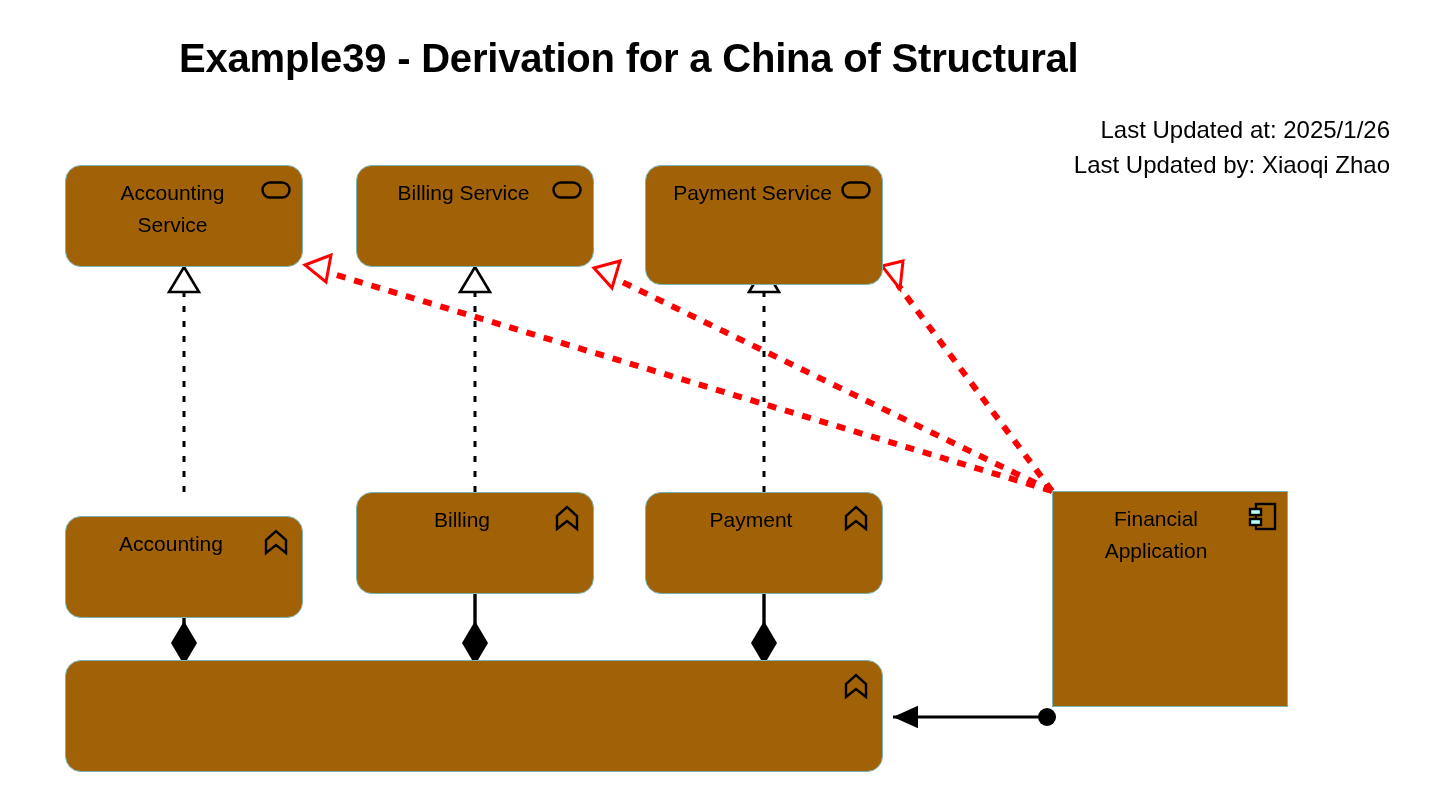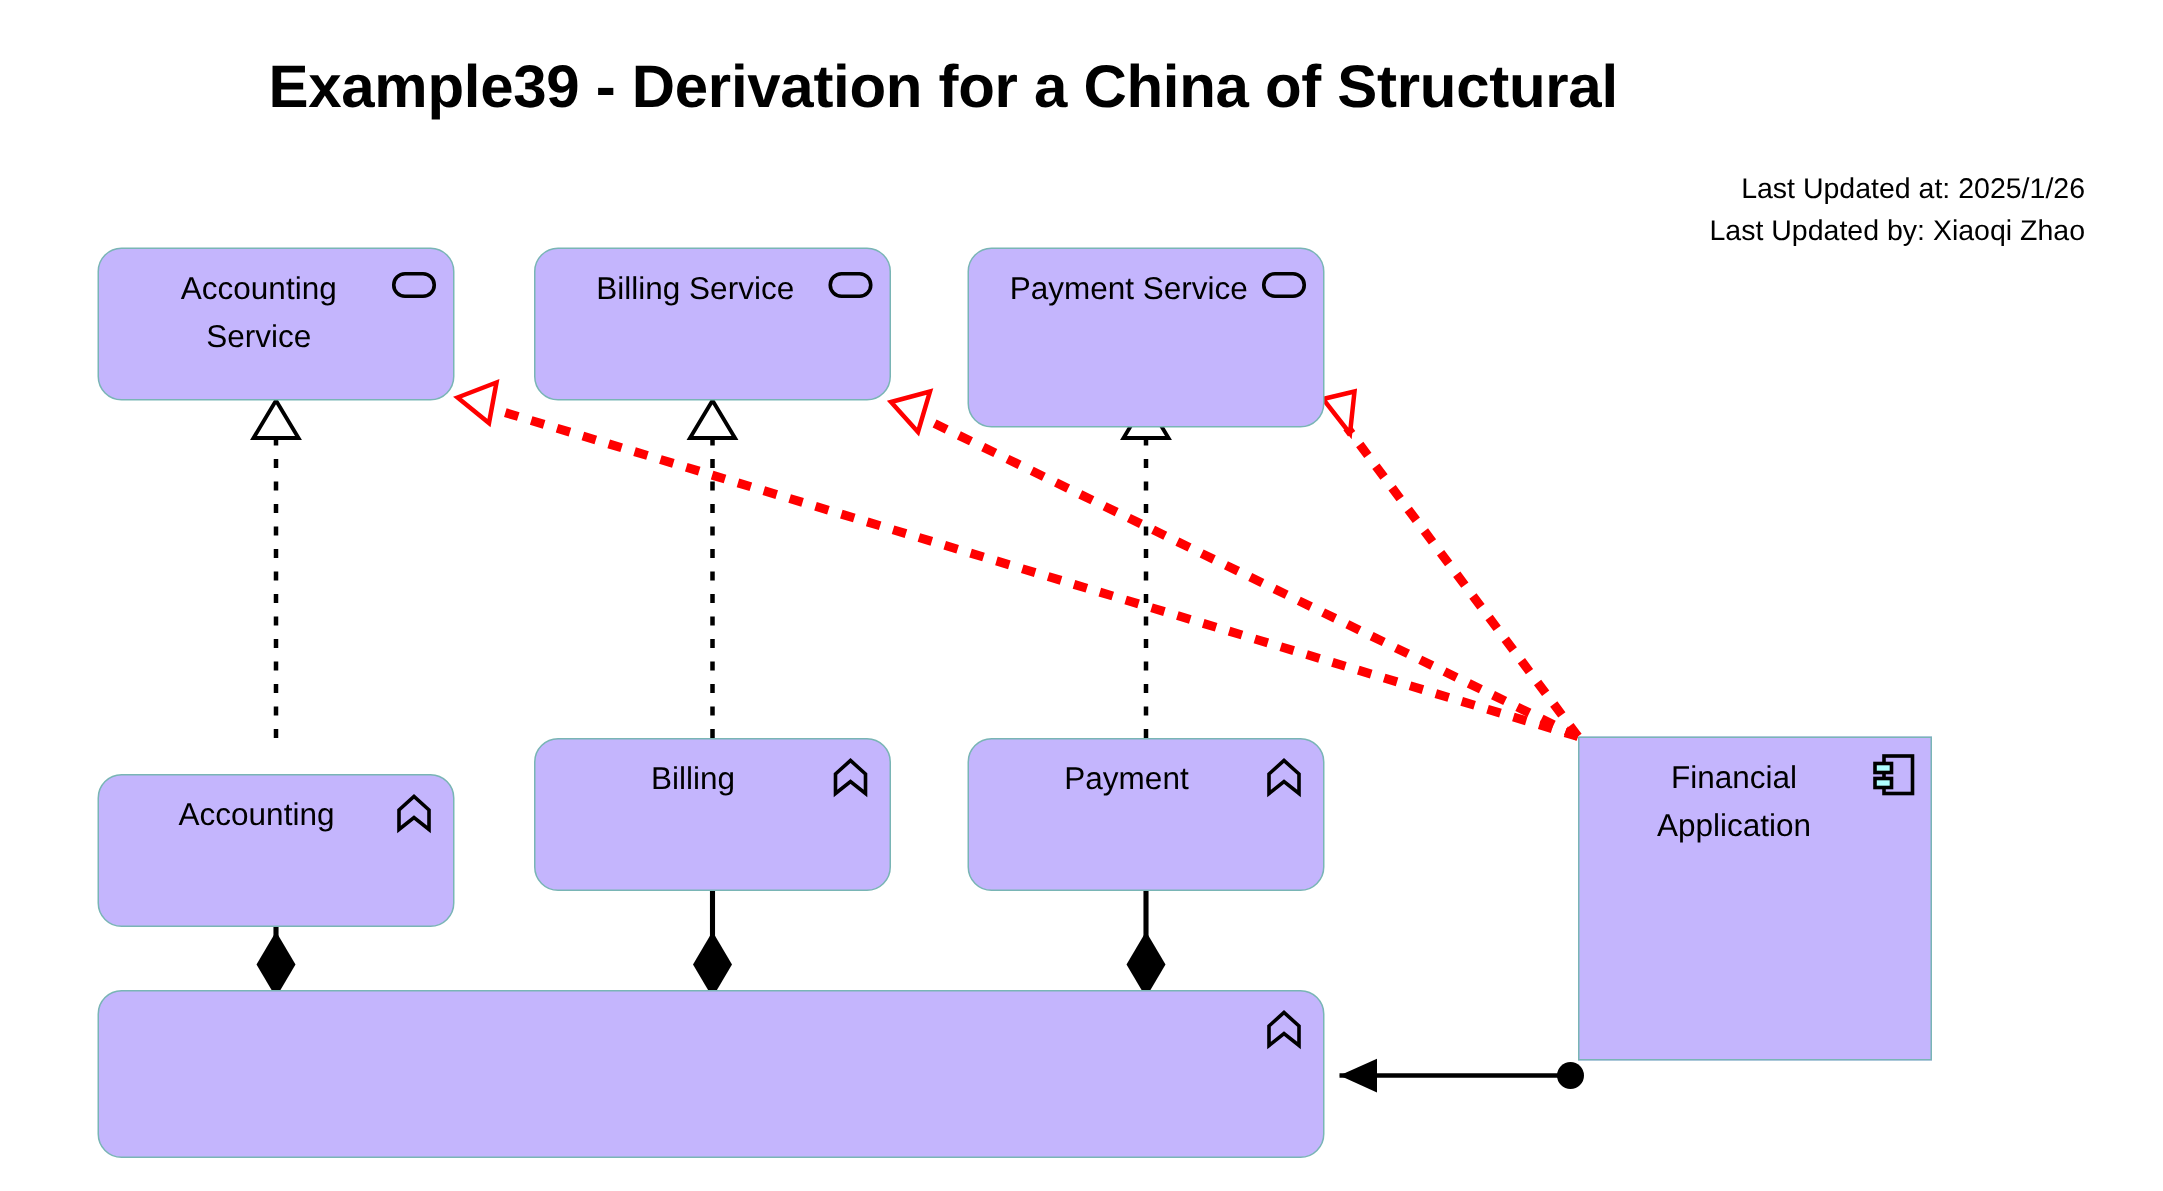--- a/index.html
+++ b/index.html
@@ -29,30 +29,30 @@
     color: #000000;
     letter-spacing: -0.2px;
     white-space: nowrap;
     margin-left: 36px;
   }
   .meta-block {
     position: absolute;
     right: 52px;
     top: 113px;
     text-align: right;
-    font-size: 19px;
+    font-size: 24px;
     color: #000000;
     line-height: 1.45;
   }
   .meta-line { white-space: nowrap; }
 
   
   .node {
     position: absolute;
-    background: #c4b5fd;
+    background: #a16207;
     border: 1.5px solid #79B5B5;
     box-sizing: border-box;
   }
   .node.rounded { border-radius: 16px; }
   .node.square  { border-radius: 0; }
   .node-label {
     position: absolute;
     left: 0;
     right: 0;
     top: 11px;

